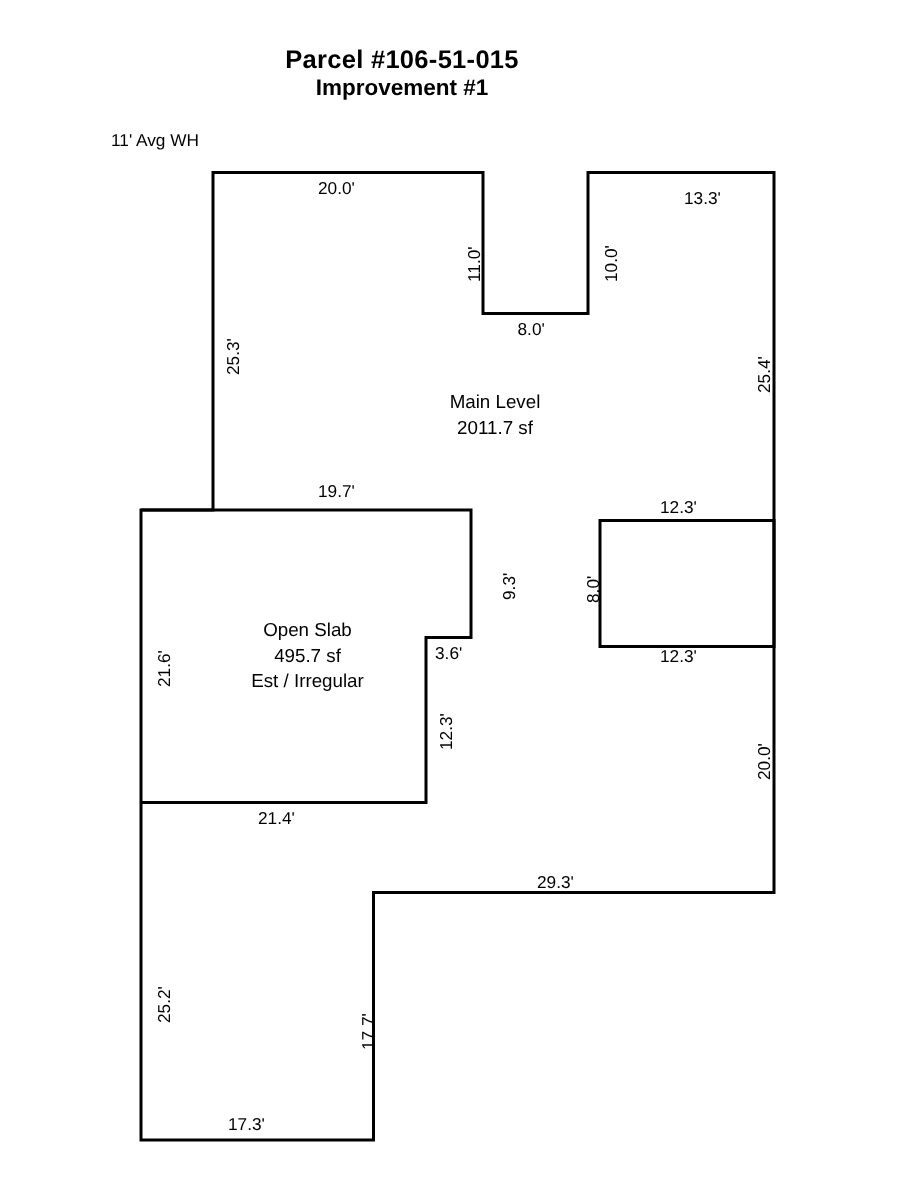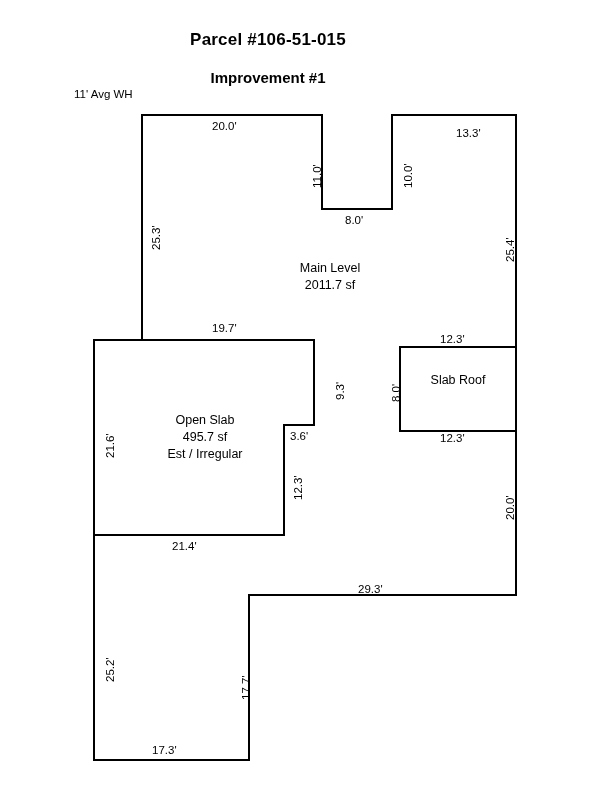--- a/index.html
+++ b/index.html
@@ -30,21 +30,21 @@
     text-align: center;
   }
   .title-line1 {
     font-size: 17px;
     font-weight: bold;
     letter-spacing: 0.2px;
   }
   .title-line2 {
     font-size: 15px;
     font-weight: bold;
-    margin-top: 19px;
+    margin-top: 0;
   }
   .lbl {
     position: absolute;
     font-size: 11.5px;
     white-space: nowrap;
     line-height: 1.15;
   }
   .lbl.vert {
     transform: rotate(-90deg);
     transform-origin: left top;
@@ -97,21 +97,20 @@
 
   <rect x="400" y="347" width="116" height="84" fill="none" stroke="#000000" stroke-width="2"></rect>
 </svg>
 
 <div class="area-label" style="left:250px; top:260px; width:160px;">
   <div>Main Level</div>
   <div>2011.7 sf</div>
 </div>
 
 <div class="area-label" style="left:398px; top:372px; width:120px;">
-  <div>Slab Roof</div>
 </div>
 
 <div class="area-label" style="left:120px; top:412px; width:170px;">
   <div>Open Slab</div>
   <div>495.7 sf</div>
   <div>Est / Irregular</div>
 </div>
 
 <div class="lbl" style="left:212px; top:120px;">20.0'</div>
 <div class="lbl" style="left:456px; top:127px;">13.3'</div>

